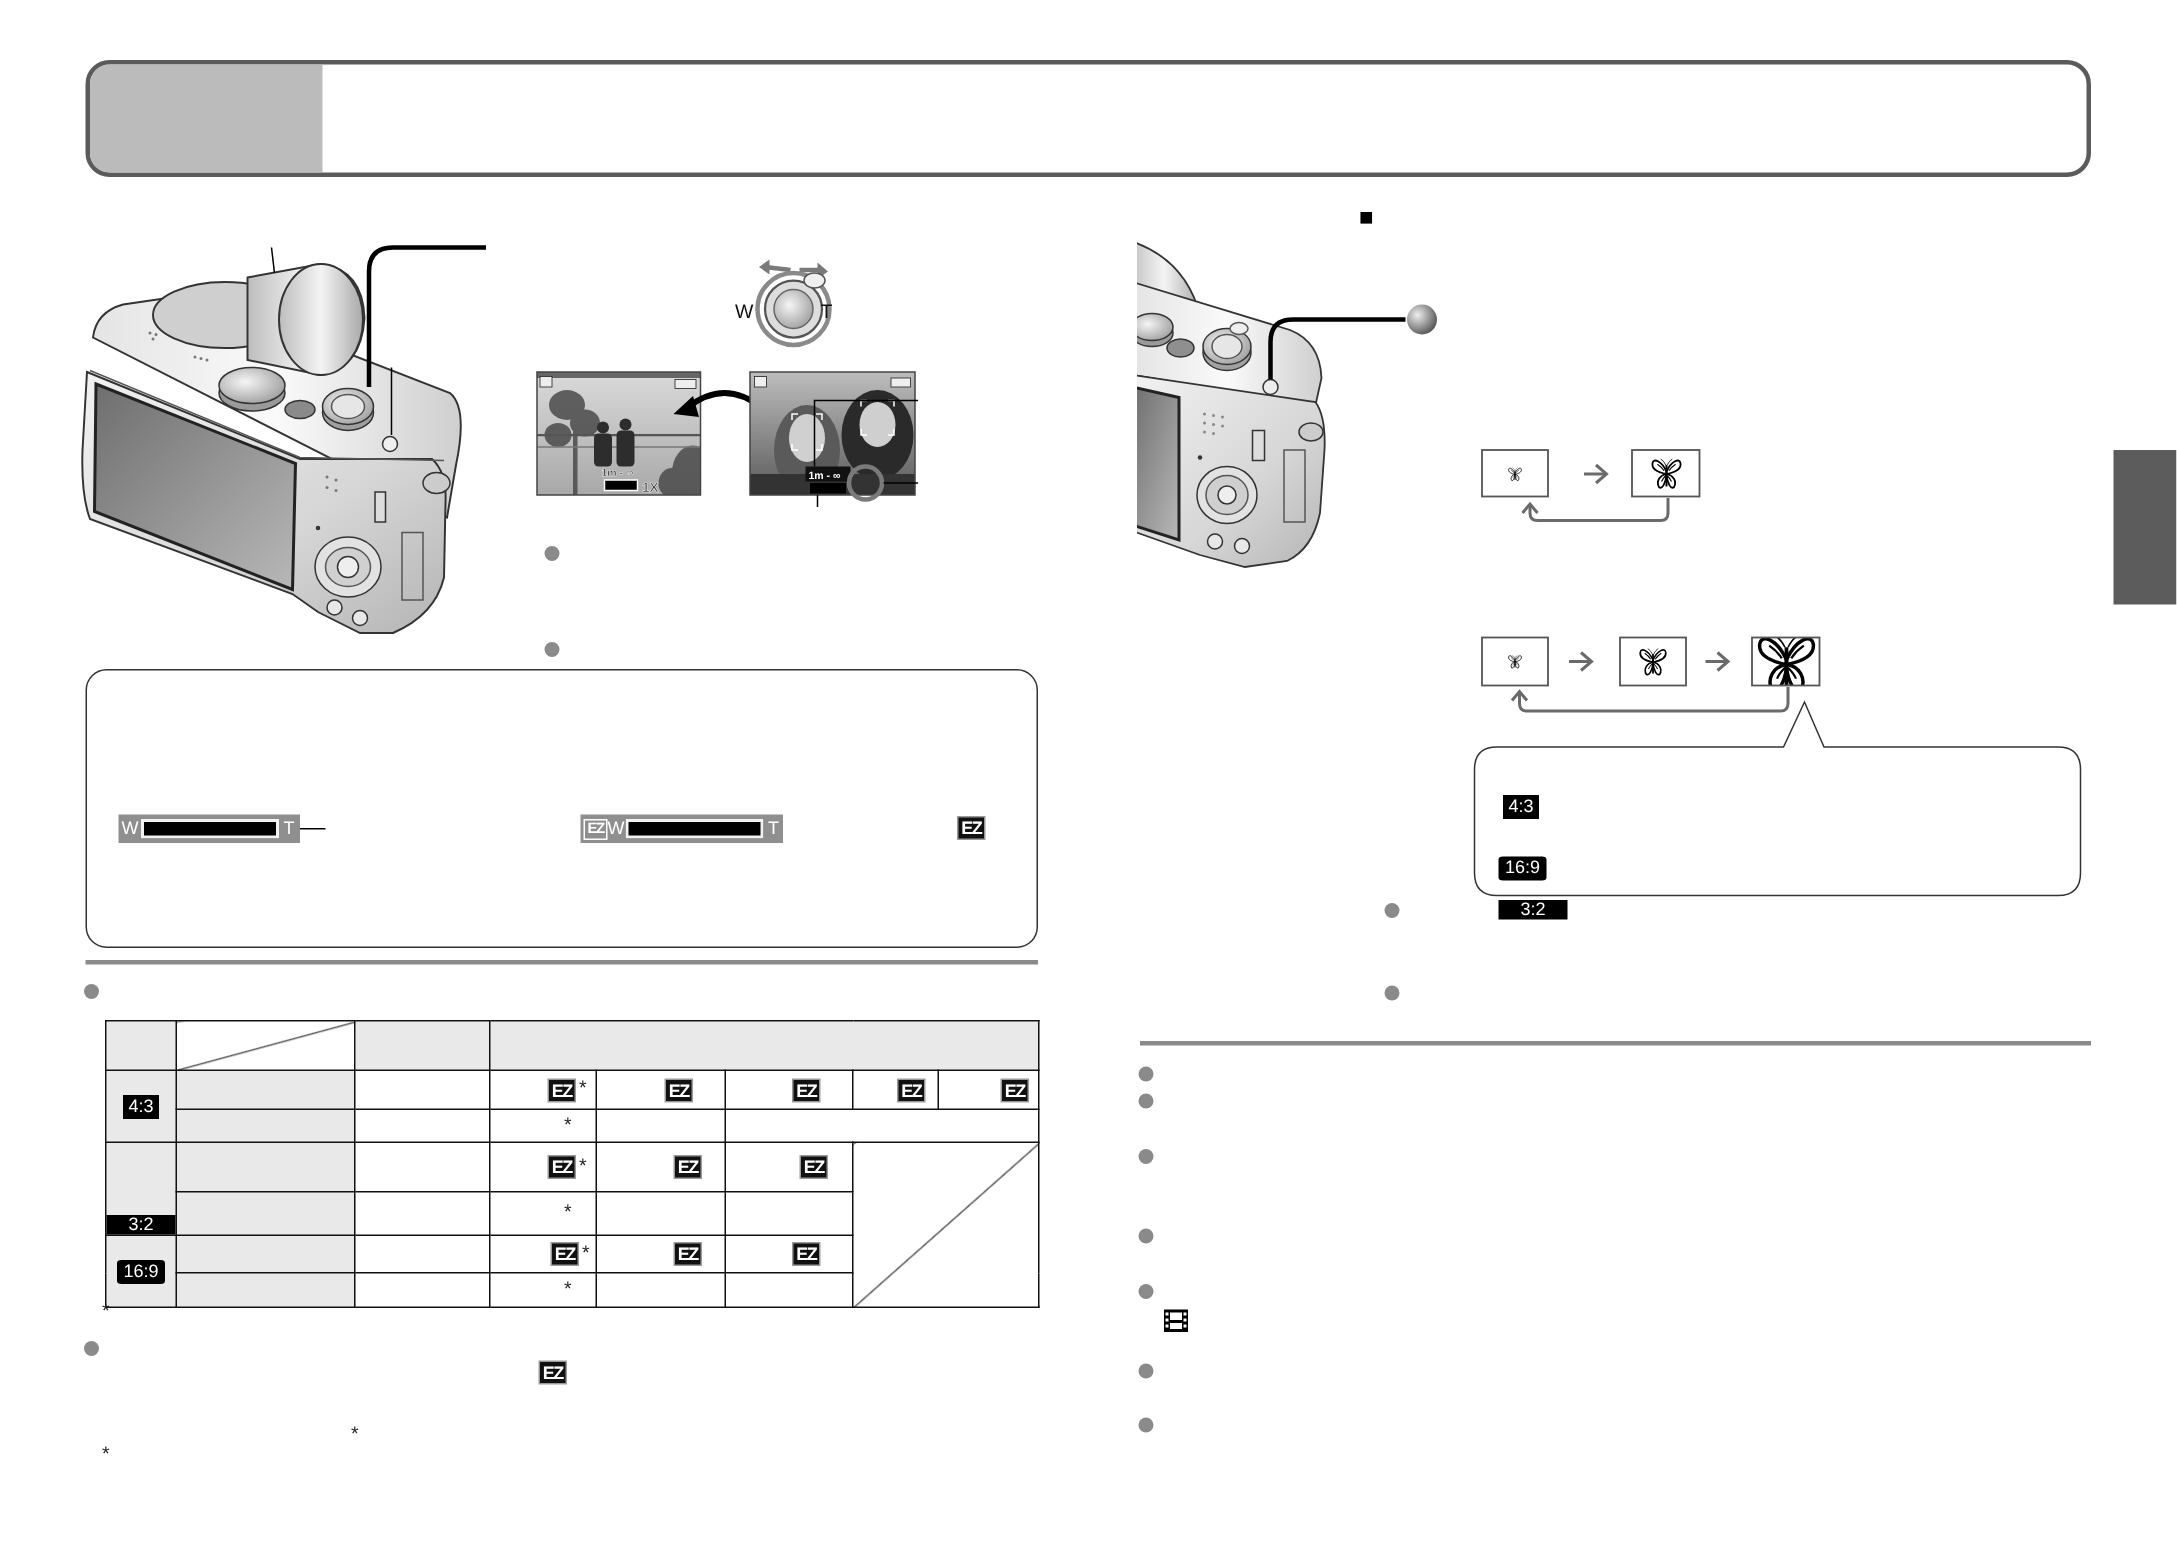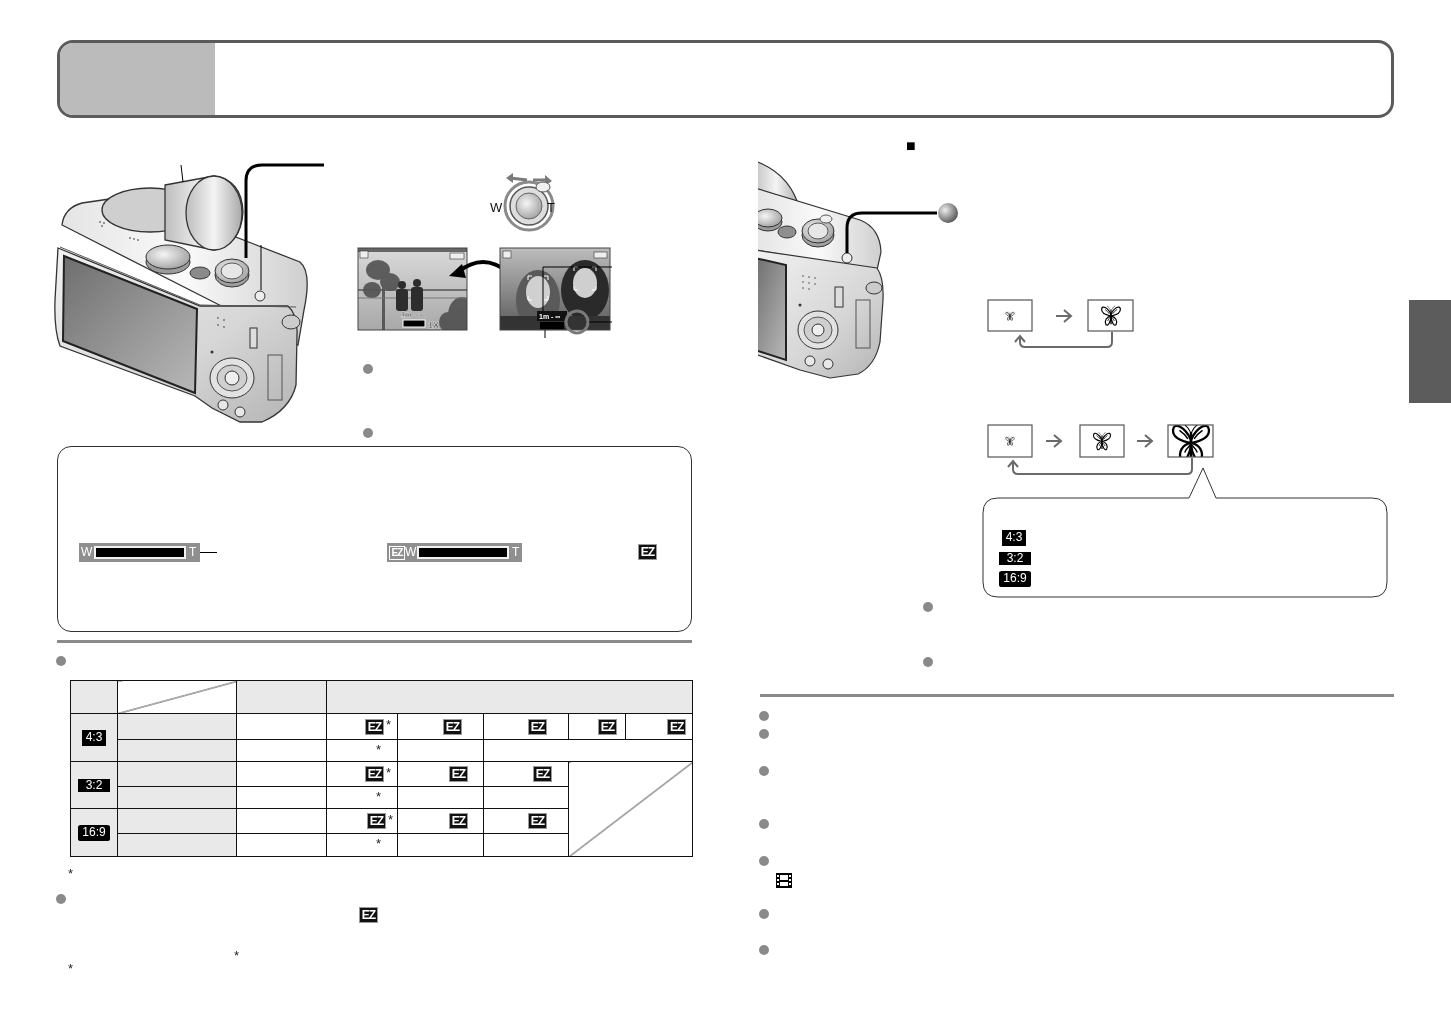--- a/index.html
+++ b/index.html
@@ -25,21 +25,21 @@
         letter-spacing:-1px; box-shadow:0 0 0 1px #9a9a9a; vertical-align:middle;
         font-family:"Liberation Sans", sans-serif; }
   .mark { display:inline-block; font-size:13px; line-height:12px; vertical-align:top;
           margin-left:3px; color:#222; }
   .ast { position:absolute; font-size:13px; color:#222; line-height:12px; }
 
   
   .badge { display:inline-block; background:#000; color:#fff; font-size:12px; line-height:15px;
            text-align:center; font-family:"Liberation Sans", sans-serif; }
   .b43 { width:24px; height:16px; }
-  .b32 { width:32px; height:13px; line-height:13px; }
+  .b32 { width:46px; height:13px; line-height:13px;margin-top:48px; }
   .b169 { width:32px; height:16px; border-radius:3px/2px; }
 
   
   .zbar { position:absolute; height:19px; background:#8f8f8f; }
   .zbar .w, .zbar .t { position:absolute; top:3px; font-size:12px; line-height:13px; color:#fff; }
   .zbar .track { position:absolute; top:3px; height:9px; background:#000; border:2px solid #f2f2f2; }
   .zbar .ezb { position:absolute; left:2px; top:3px; width:14px; height:12px; border:1px solid #fff;
                color:#fff; font-size:10px; line-height:12px; font-weight:bold; text-align:center; letter-spacing:-1px; }
 
   .info-box { position:absolute; left:57px; top:446px; width:633px; height:184px;

